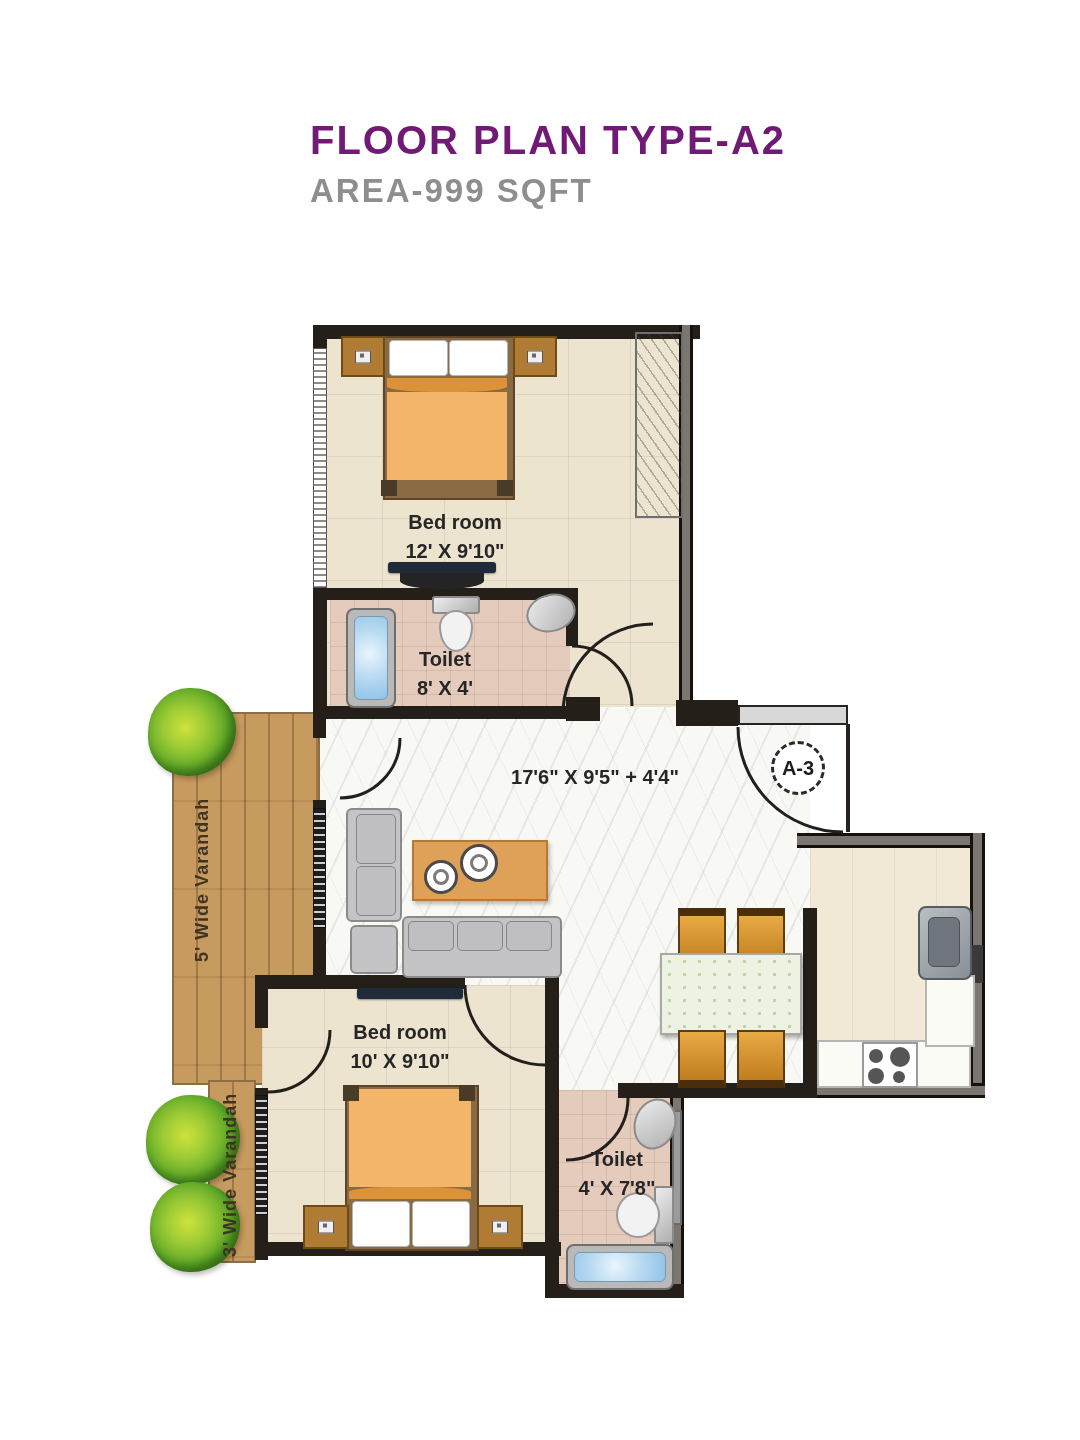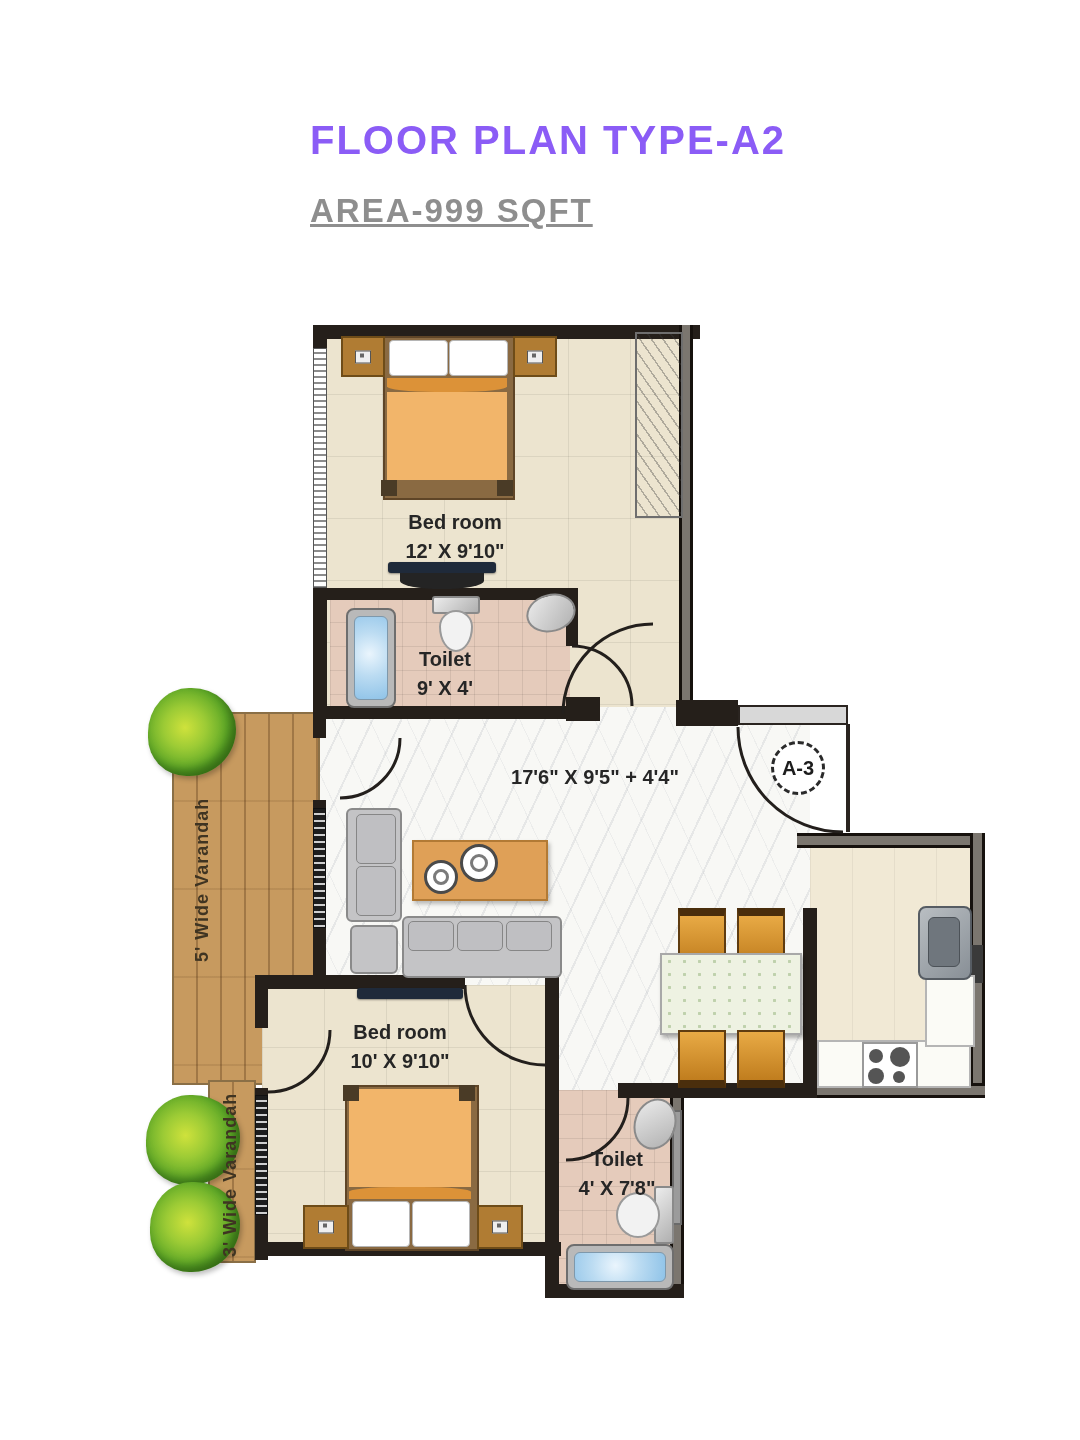--- a/index.html
+++ b/index.html
@@ -1,20 +1,20 @@
 <!DOCTYPE html>
 <html><head>
 <meta charset="utf-8">
 <style>
   html,body{margin:0;padding:0;background:#ffffff;}
   #stage{position:relative;width:1080px;height:1440px;background:#ffffff;overflow:hidden;
          font-family:"Liberation Sans", sans-serif;}
   .abs{position:absolute;}
   
-  .title{font-size:40px;font-weight:700;letter-spacing:2px;color:#8b5cf6;}
+  .title{font-size:40px;font-weight:700;letter-spacing:2px;color:#701a75;}
   .subtitle{font-size:33px;font-weight:700;letter-spacing:2px;color:#8e8e8e;}
   
   .tile{background-color:#ece4cf;
         background-image:linear-gradient(rgba(0,0,0,.07) 1px,transparent 1px),
                          linear-gradient(90deg,rgba(0,0,0,.07) 1px,transparent 1px);
         background-size:62px 62px;}
   .ptile{background-color:#e5cbbb;
         background-image:linear-gradient(rgba(0,0,0,.08) 1px,transparent 1px),
                          linear-gradient(90deg,rgba(0,0,0,.08) 1px,transparent 1px);
         background-size:24px 24px;}
@@ -60,21 +60,21 @@
          background-image:repeating-linear-gradient(55deg,transparent 0 8px,rgba(60,60,60,.35) 8px 9.5px);
          border:2px solid #6e6e6e;}
   .dark-bar{background:#1f2a3a;border-radius:3px;box-shadow:0 1px 2px rgba(0,0,0,.4);}
 </style>
 </head>
 <body>
 
 <div id="stage">
 
   <div class="abs title" style="left:310px;top:118px;">FLOOR PLAN TYPE-A2</div>
-  <div class="abs subtitle" style="left:310px;top:192px;text-decoration:underline;">AREA-999 SQFT</div>
+  <div class="abs subtitle" style="left:310px;top:172px;">AREA-999 SQFT</div>
 
   <div class="abs" style="left:0;top:0;width:1080px;height:1440px;">
 
     <div class="abs wood" style="left:172px;top:712px;width:148px;height:373px;"></div>
     <div class="abs wood" style="left:208px;top:1080px;width:48px;height:183px;"></div>
     <div class="abs marble" style="left:320px;top:707px;width:490px;height:390px;"></div>
     <div class="abs tile" style="left:320px;top:332px;width:367px;height:375px;"></div>
     <div class="abs ptile" style="left:330px;top:598px;width:240px;height:110px;"></div>
     <div class="abs kfloor" style="left:810px;top:843px;width:163px;height:248px;"></div>
     <div class="abs tile" style="left:262px;top:985px;width:295px;height:268px;"></div>
@@ -215,21 +215,21 @@
       <path d="M 330,1030 A 62 62 0 0 1 268,1092" fill="none" stroke="#231f1c" stroke-width="3"></path>
       <path d="M 628,1098 A 62 62 0 0 1 566,1160" fill="none" stroke="#231f1c" stroke-width="3"></path>
     </svg>
 
     <div class="abs rlabel" style="left:355px;top:508px;width:200px;">
       <div>Bed room</div>
       <div>12' X 9'10"</div>
     </div>
     <div class="abs rlabel" style="left:385px;top:645px;width:120px;">
       <div>Toilet</div>
-      <div>9' X 4'</div>
+      <div>8' X 4'</div>
     </div>
     <div class="abs rlabel" style="left:470px;top:763px;width:250px;">
       <div>17'6" X 9'5" + 4'4"</div>
     </div>
     <div class="abs rlabel" style="left:300px;top:1018px;width:200px;">
       <div>Bed room</div>
       <div>10' X 9'10"</div>
     </div>
     <div class="abs rlabel" style="left:562px;top:1145px;width:110px;">
       <div>Toilet</div>

